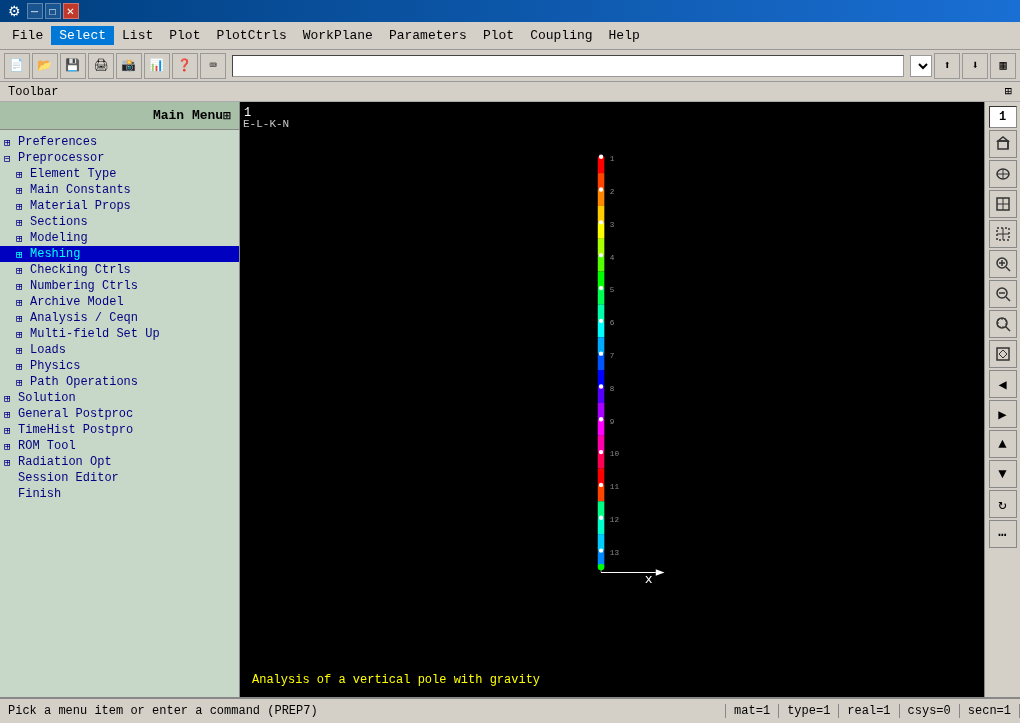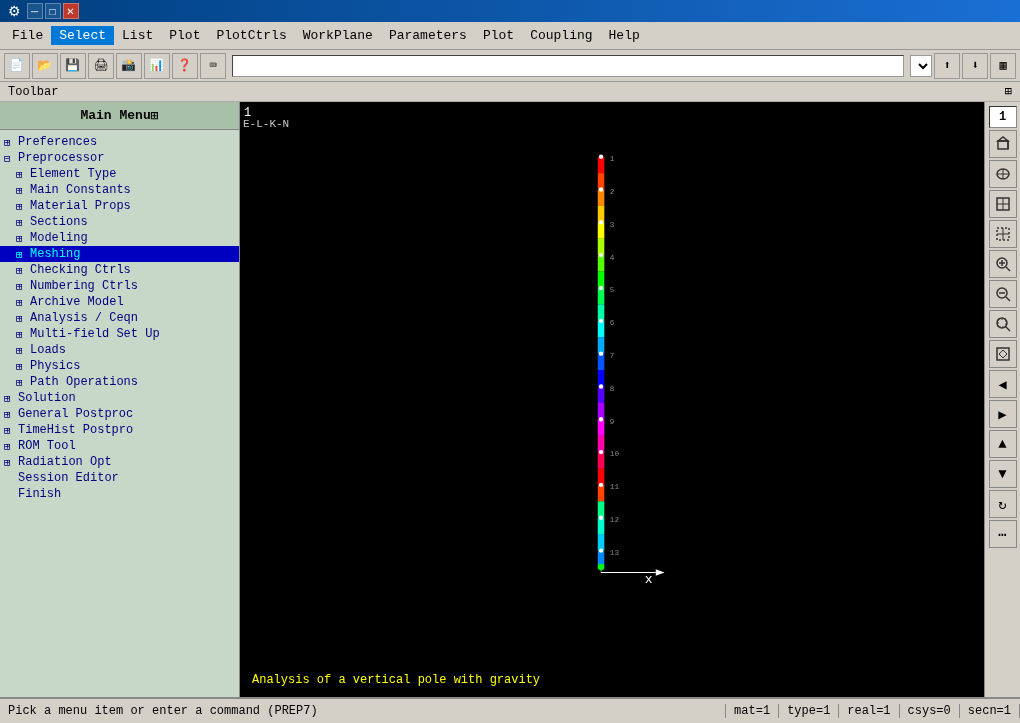--- a/index.html
+++ b/index.html
@@ -101,21 +101,21 @@
       overflow-y: auto;
       flex-shrink: 0;
     }
 
     #main-menu-header {
       background: #a8c0a8;
       border-bottom: 1px solid #888;
       height: 28px;
       display: flex;
       align-items: center;
-      justify-content: center;
+      justify-content: flex-end;
       padding: 8px 8px;
       font-weight: bold;
       font-size: 13px;
     }
 
     .menu-tree {
       padding: 4px 0;
       font-size: 12px;
       color: #000080;
     }

